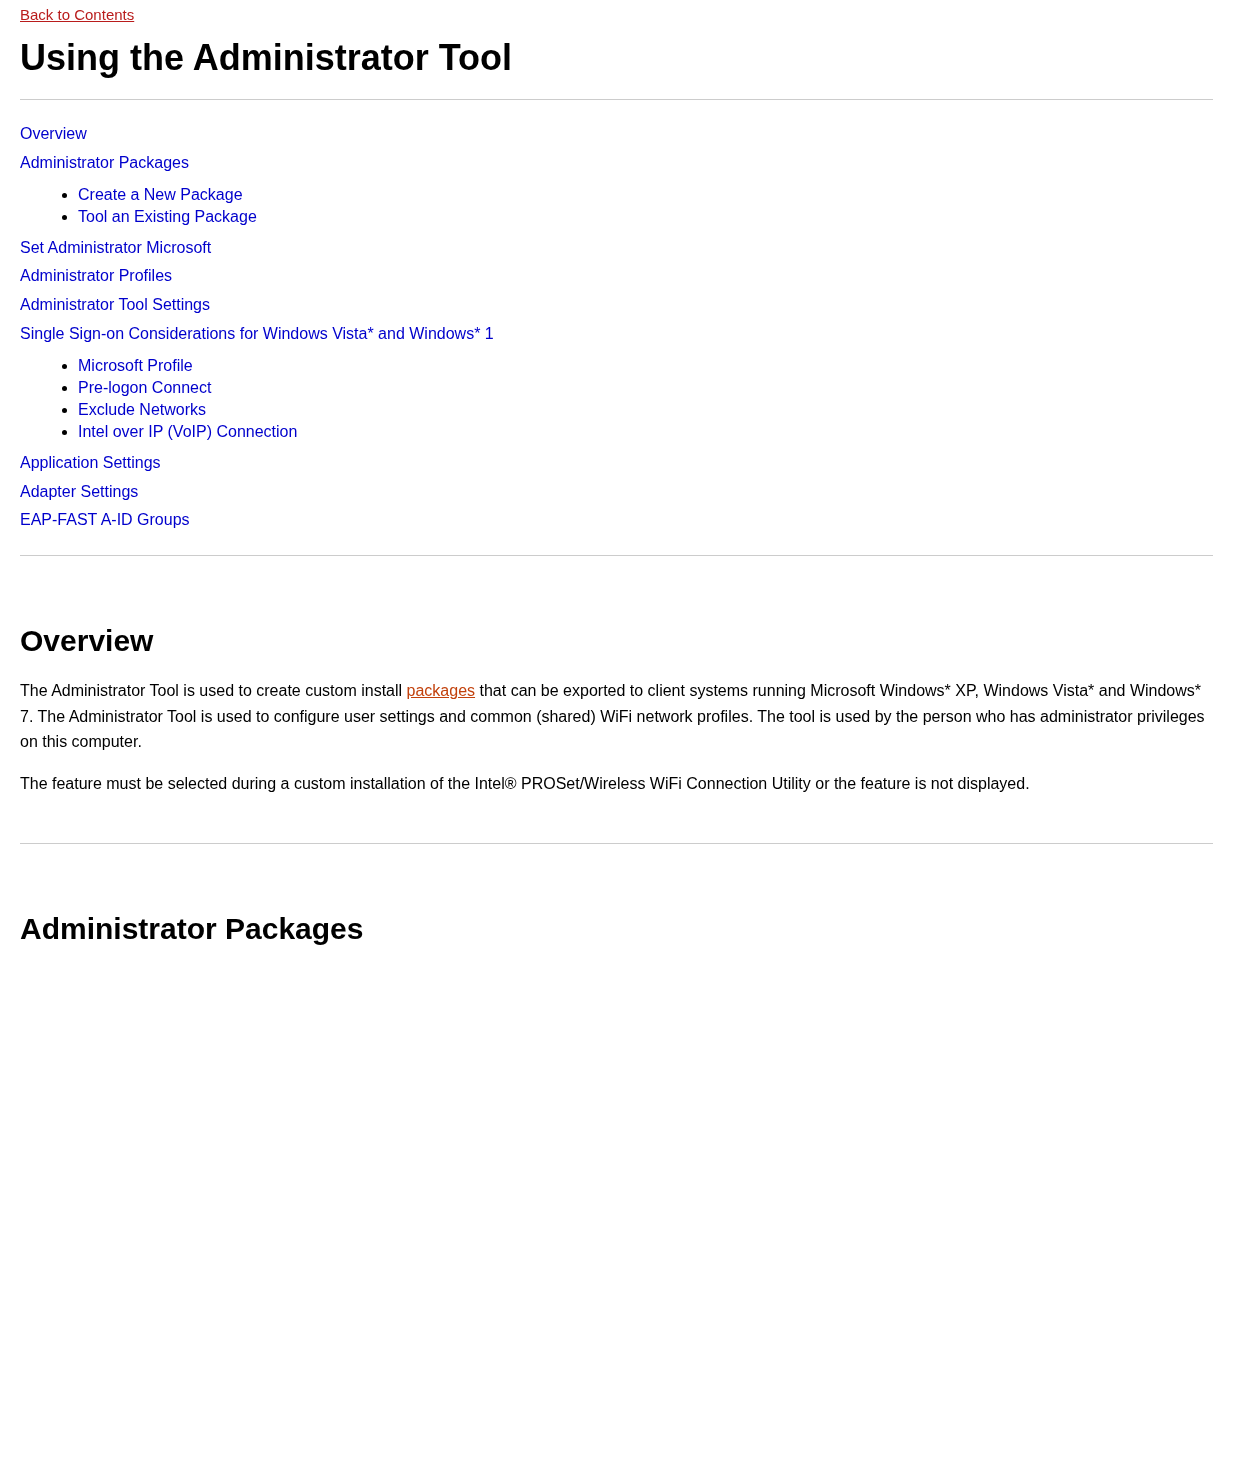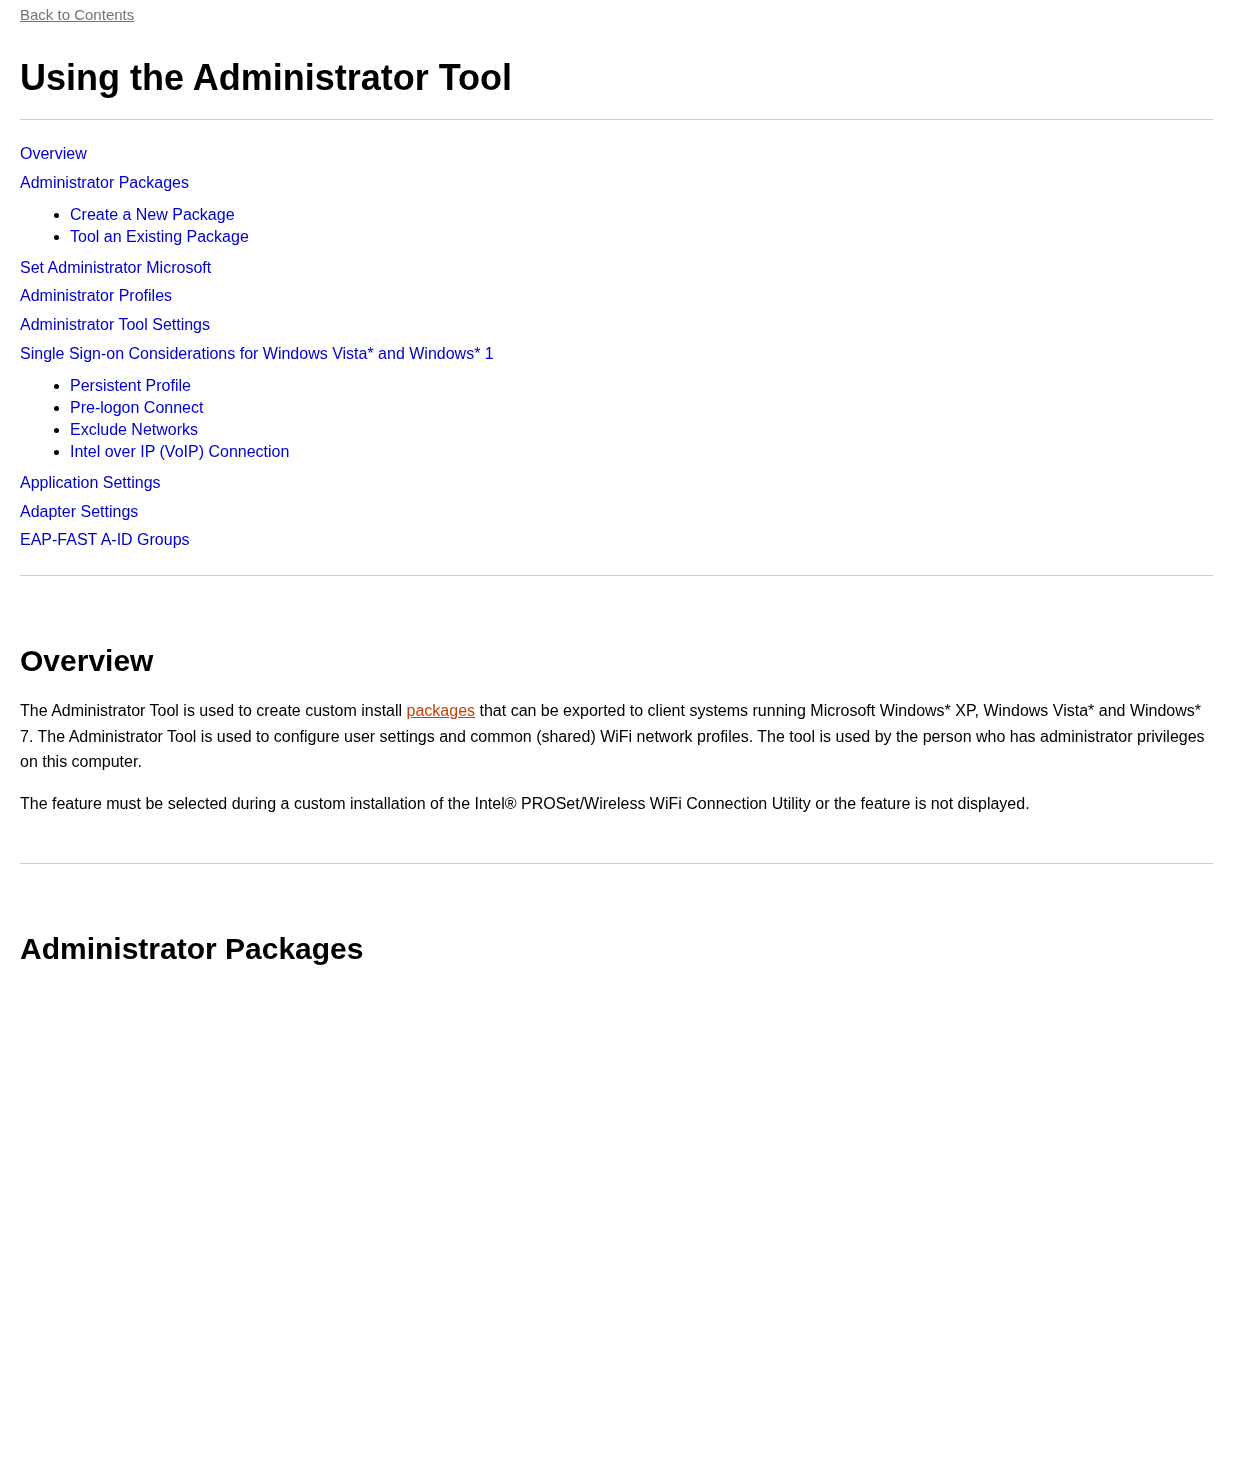--- a/index.html
+++ b/index.html
@@ -16,27 +16,27 @@
       padding: 0 20px;
     }
     a {
       color: #0000cc;
       text-decoration: none;
     }
     .back-link {
       display: block;
       padding: 6px 0;
       font-size: 15px;
-      color: #737373;
+      color: #b91c1c;
       text-decoration: underline;
     }
     .page-title {
       font-size: 36px;
       font-weight: bold;
-      margin-top: 28px;
+      margin-top: 8px;
       margin-bottom: 20px;
     }
     hr {
       border: none;
       border-top: 1px solid #ccc;
       margin: 10px 0;
     }
     .toc-section {
       padding: 10px 0;
     }
@@ -46,21 +46,21 @@
       font-size: 16px;
       line-height: 1.8;
     }
     .toc-sublist {
       list-style: disc;
       margin-left: 50px;
       margin-top: 8px;
       margin-bottom: 8px;
     }
     .toc-sublist li {
-      margin: 4px 0;
+      margin: 4px 8px;
     }
     .toc-sublist li a {
       color: #0000cc;
       font-size: 16px;
     }
     .section-heading {
       font-size: 30px;
       font-weight: bold;
       margin-top: 30px;
       margin-bottom: 20px;
@@ -110,21 +110,21 @@
   <a class="toc-link" href="#set-password">Set Administrator Microsoft</a>
 
   <a class="toc-link" href="#admin-profiles">Administrator Profiles</a>
 
   <a class="toc-link" href="#tool-settings">Administrator Tool Settings</a>
 
   <a class="toc-link" href="#sso">Single Sign-on Considerations for Windows Vista* and Windows* 1 </a>
 
   <ul class="toc-sublist">
     <li>
-      <a href="#persistent">Persistent Profile </a>
+      <a href="#persistent">Microsoft Profile </a>
     </li>
     <li>
       <a href="#prelogon">Pre-logon Connect</a>
     </li>
     <li>
       <a href="#exclude">Exclude Networks</a>
     </li>
     <li>
       <a href="#voip">Intel over IP (VoIP) Connection</a>
     </li>

